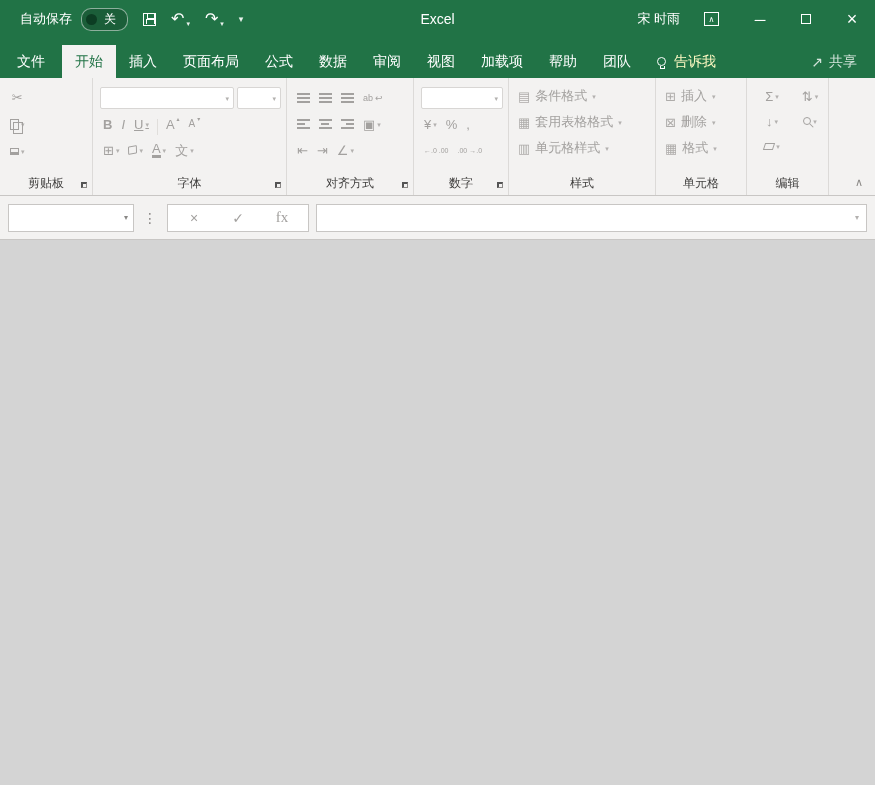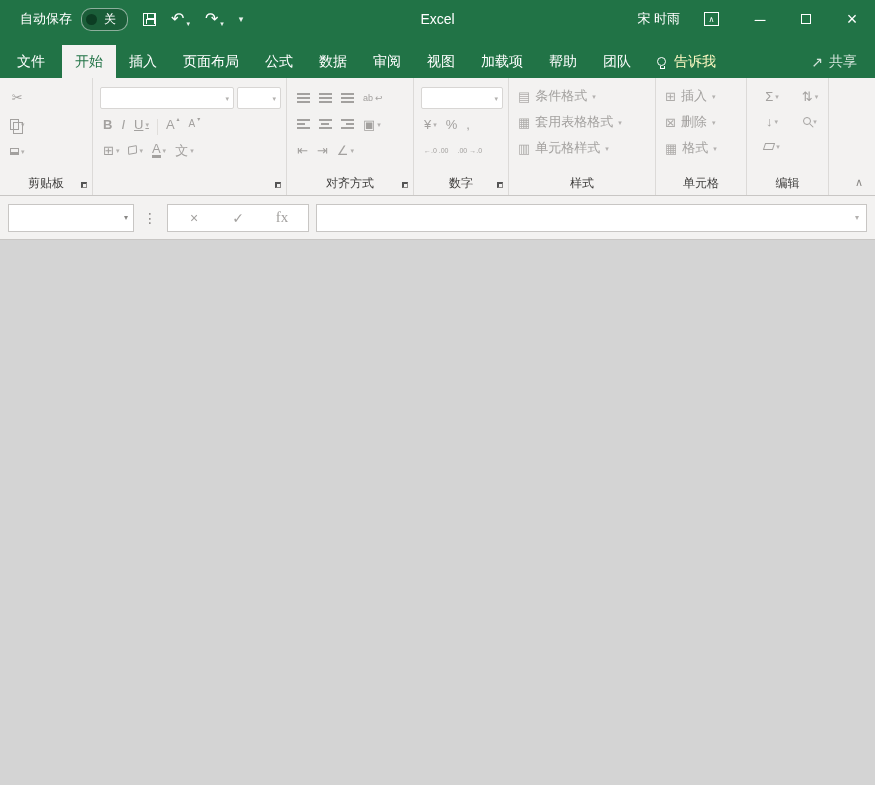--- a/index.html
+++ b/index.html
@@ -245,20 +245,21 @@
           </button>
         <button class="mbtn">
             <span class="fc">A</span>
             <span class="dd">▾</span>
           </button>
         <button class="mbtn">
             <span>文</span>
             <span class="dd">▾</span>
           </button>
       </div>
+      <div class="rg-label">字体</div>
       <button class="launcher"></button>
     </div>
 
     <div class="rgroup g-align">
       <div class="rrow">
         <button class="mbtn">
             <span class="bars"></span>
           </button>
         <button class="mbtn">
             <span class="bars"></span>

